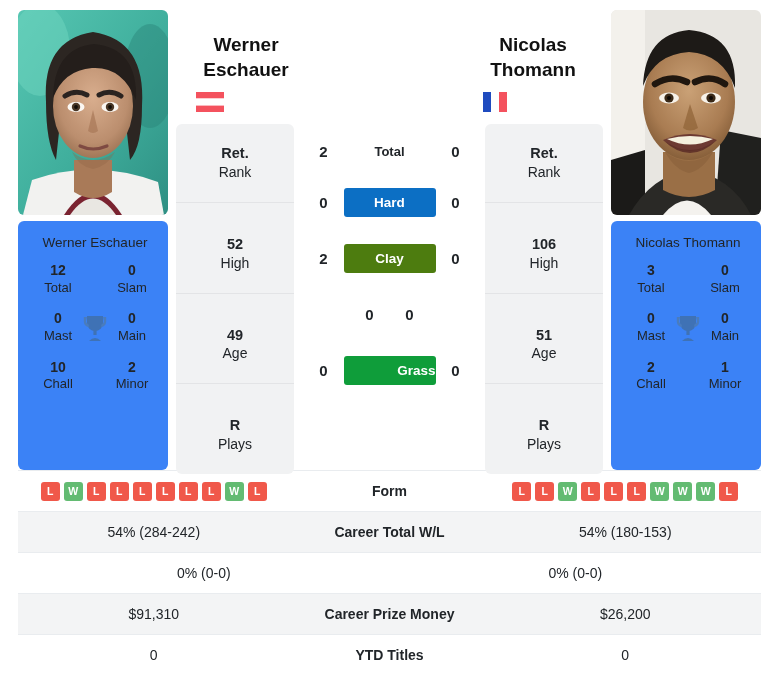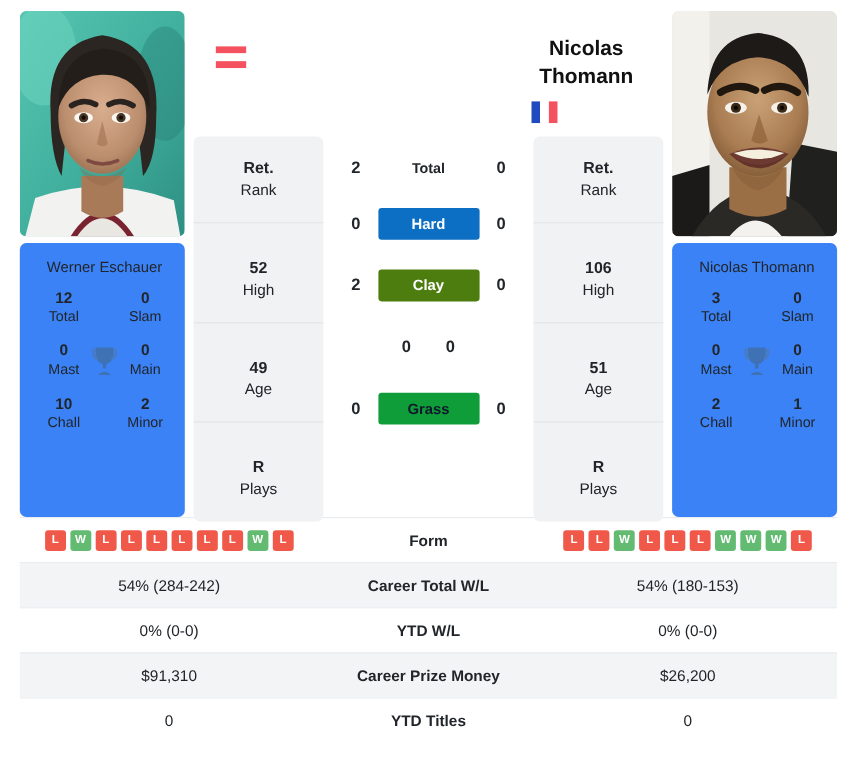--- a/index.html
+++ b/index.html
@@ -252,20 +252,24 @@
       </div>
       <div class="info-cell">
         <div class="info-val">R</div>
         <div class="info-lab">Plays</div>
       </div>
     </div>
 
     <div class="center-col">
       <div style="display:flex; width:100%; justify-content:space-between; align-items:flex-start;">
         <div style="flex:0 0 100px; margin-left:-106px;">
+          <div class="hdr-name">
+            <span>Werner</span><br>
+            <span>Eschauer</span>
+          </div>
           <span class="flag">
             <svg width="28" height="20" viewBox="0 0 28 20">
               <rect width="28" height="6.4" y="0" fill="#f4525e"></rect>
               <rect width="28" height="6.6" y="6.7" fill="#ffffff"></rect>
               <rect width="28" height="6.4" y="13.6" fill="#f4525e"></rect>
             </svg>
           </span>
         </div>
 
         <div style="flex:0 0 100px; margin-right:-106px;">
@@ -298,21 +302,21 @@
           <div class="s-score">2</div>
           <div class="s-badge" id="badge-clay" style="background: #4d7c0f; color: rgb(255, 255, 255);">Clay</div>
           <div class="s-score">0</div>
         </div>
         <div class="surface-row">
           <div class="s-score">0</div>
           <div class="s-score">0</div>
         </div>
         <div class="surface-row">
           <div class="s-score">0</div>
-          <div class="s-badge" id="badge-grass" style="background: rgb(15, 157, 58); color: #0f172a;">Grass</div>
+          <div class="s-badge" id="badge-grass" style="background: rgb(15, 157, 58); color: #ffffff; text-align: right;">Grass</div>
           <div class="s-score">0</div>
         </div>
       </div>
     </div>
 
     <div class="info-col">
       <div class="info-cell">
         <div class="info-val">Ret.</div>
         <div class="info-lab">Rank</div>
       </div>
@@ -456,21 +460,20 @@
     </div>
 
     <div class="trow alt">
       <div class="tcell-l">54% (284-242)</div>
       <div class="tcell-m">Career Total W/L</div>
       <div class="tcell-r">54% (180-153)</div>
     </div>
 
     <div class="trow">
       <div class="tcell-l">0% (0-0)</div>
-      <div class="tcell-m">YTD W/L</div>
       <div class="tcell-r">0% (0-0)</div>
     </div>
 
     <div class="trow alt">
       <div class="tcell-l">$91,310</div>
       <div class="tcell-m">Career Prize Money</div>
       <div class="tcell-r">$26,200</div>
     </div>
 
     <div class="trow">

